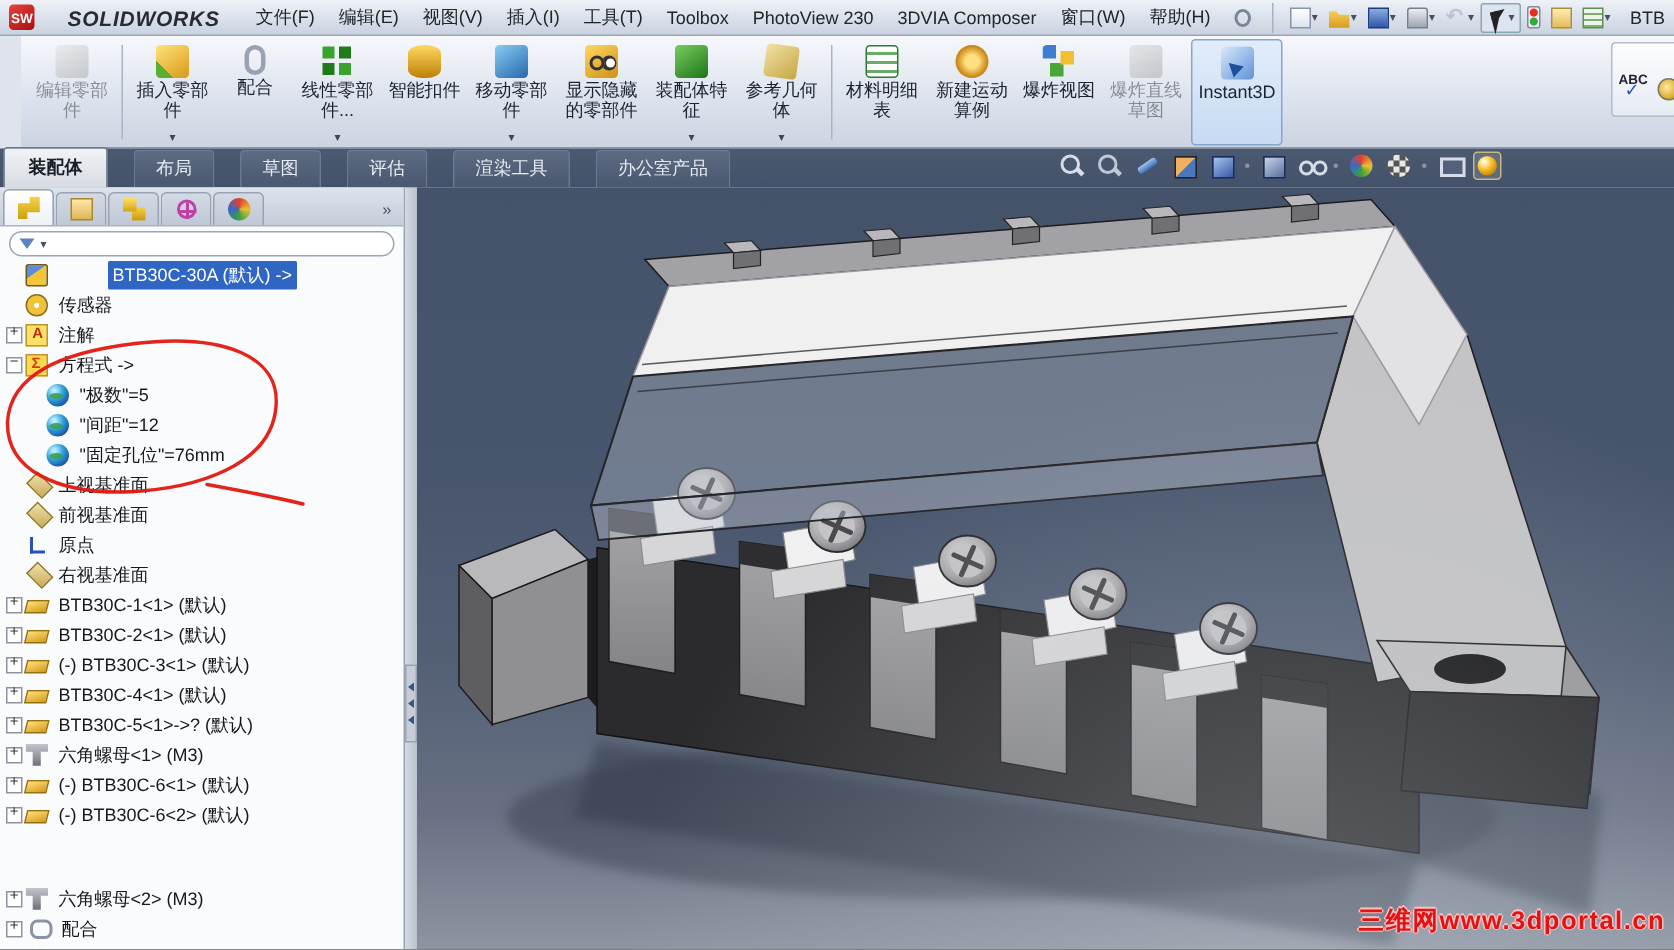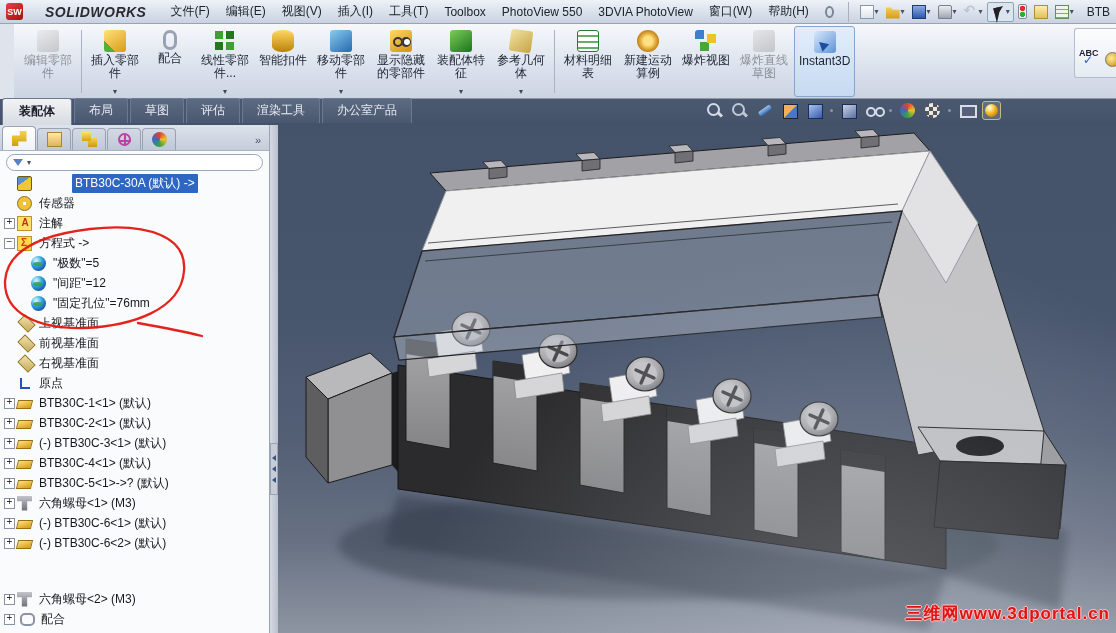--- a/index.html
+++ b/index.html
@@ -164,22 +164,22 @@
   <div class="menubar">
     <span class="sw-logo">SW</span>
     <span class="app-name">SOLIDWORKS</span>
     <div id="menu-items" style="display:flex;align-items:center;">
         <span class="mi">文件(F)</span>
         <span class="mi">编辑(E)</span>
         <span class="mi">视图(V)</span>
         <span class="mi">插入(I)</span>
         <span class="mi">工具(T)</span>
         <span class="mi">Toolbox</span>
-        <span class="mi">PhotoView 550</span>
-        <span class="mi">3DVIA PhotoView</span>
+        <span class="mi">PhotoView 230</span>
+        <span class="mi">3DVIA Composer</span>
         <span class="mi">窗口(W)</span>
         <span class="mi">帮助(H)</span>
       </div>
     <span class="pin"></span>
     <div class="qa" id="qa-icons">
         <span class="qa-btn">
           <span class="qa-i qa-new-document"></span>
           <span class="dd">▾</span>
         </span>
         <span class="qa-btn">
@@ -282,21 +282,21 @@
           <span class="rb-label">Instant3D</span>
         </div>
       </div>
     <div class="ribbon-corner">
       <span class="spell">ABC</span>
       <span class="measure"></span>
     </div>
   </div>
 
   <div class="tabband">
-    <div id="cmd-tabs" style="display:flex;align-items:flex-start;">
+    <div id="cmd-tabs" style="display:flex;align-items:flex-end;gap:15px;">
         <span class="ctab active">装配体</span>
         <span class="ctab">布局</span>
         <span class="ctab">草图</span>
         <span class="ctab">评估</span>
         <span class="ctab">渲染工具</span>
         <span class="ctab">办公室产品</span>
       </div>
     <div class="hud" id="hud-icons">
         <span class="hud-i hud-zoom-fit"></span>
         <span class="hud-i hud-zoom-area"></span>
@@ -383,27 +383,27 @@
             <span class="ticon ic-plane"></span>
             <span class="tlabel">上视基准面</span>
           </div>
           <div class="trow" style="padding-left: 4px;">
             <span class="texp"></span>
             <span class="ticon ic-plane"></span>
             <span class="tlabel">前视基准面</span>
           </div>
           <div class="trow" style="padding-left: 4px;">
             <span class="texp"></span>
+            <span class="ticon ic-origin"></span>
+            <span class="tlabel">原点</span>
+          </div>
+          <div class="trow" style="padding-left: 4px;">
+            <span class="texp"></span>
             <span class="ticon ic-plane"></span>
             <span class="tlabel">右视基准面</span>
-          </div>
-          <div class="trow" style="padding-left: 4px;">
-            <span class="texp"></span>
-            <span class="ticon ic-origin"></span>
-            <span class="tlabel">原点</span>
           </div>
           <div class="trow" style="padding-left: 4px;">
             <span class="texp box"></span>
             <span class="ticon ic-part"></span>
             <span class="tlabel">BTB30C-1&lt;1&gt; (默认)</span>
           </div>
           <div class="trow" style="padding-left: 4px;">
             <span class="texp box"></span>
             <span class="ticon ic-part"></span>
             <span class="tlabel">BTB30C-2&lt;1&gt; (默认)</span>

